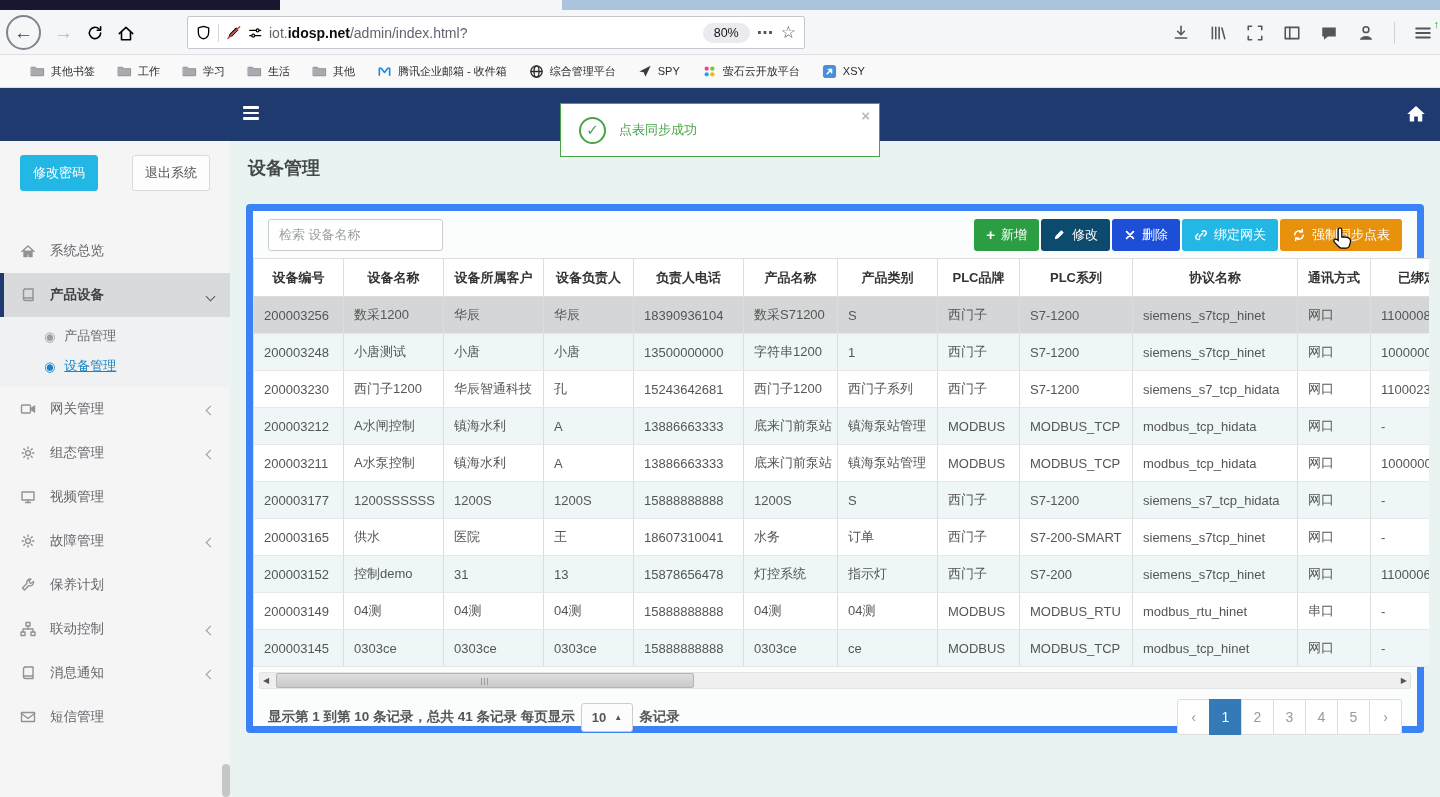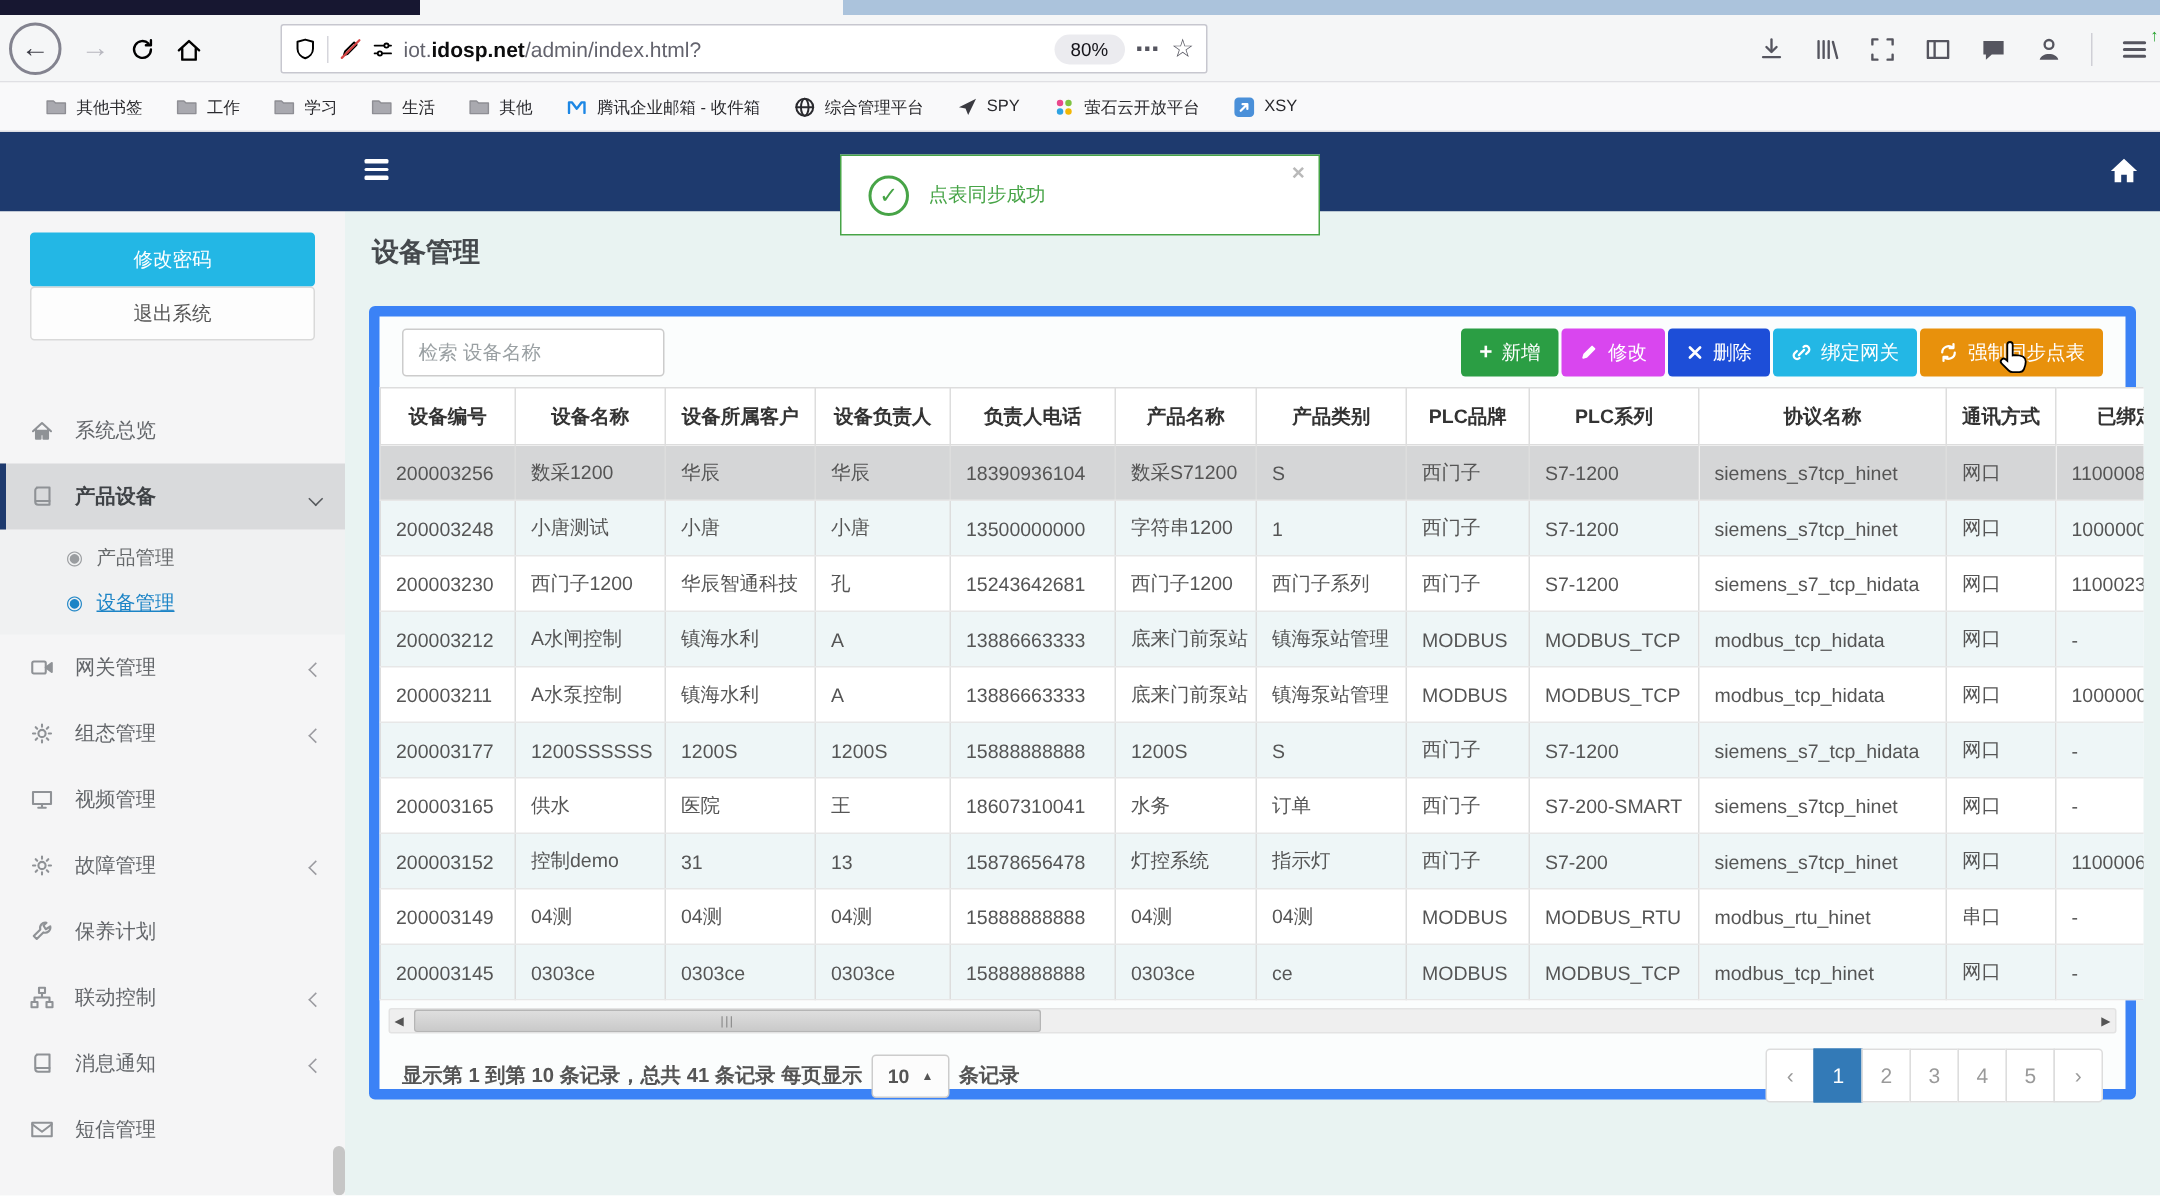--- a/index.html
+++ b/index.html
@@ -42,21 +42,21 @@
   .appbar { position:absolute; top:0; left:0; width:1440px; height:53px; background:#1e3a6e; }
   .hamb { position:absolute; left:243px; top:15px; width:22px; color:#fff; font-size:17px; font-weight:bold; letter-spacing:0; line-height:1; }
   .hamb span { display:block; width:16px; height:2.5px; background:#fff; margin:3px 0; border-radius:1px; }
   .appbar-home { position:absolute; right:14px; top:16px; color:#fff; }
 
   
   .sidebar { position:absolute; top:53px; left:0; width:230px; height:656px; background:#f5f5f6; overflow:hidden; }
   .usercard { display:flex; align-items:flex-start; padding:12px 0 0 12px; gap:14px; }
   .uname { font-size:14.5px; font-weight:bold; color:#3c3c3c; margin-top:5px; }
   .urole { font-size:12px; color:#9b9b9b; margin-top:7px; }
-  .sidebtns { display:flex; justify-content:space-between; margin:14px 20px 0 20px;flex-direction:column; }
+  .sidebtns { display:flex; justify-content:space-between; margin:14px 20px 0 20px; }
   .btn-pass { background:#23b7e5; color:#fff; border:1px solid #23b7e5; border-radius:3px; font-size:13px; padding:8px 12px; }
   .btn-exit { background:#fdfdfd; color:#555; border:1px solid #d9d9d9; border-radius:3px; font-size:13px; padding:8px 12px; }
   .menu { margin-top:38px; }
   .mitem { height:44px; display:flex; align-items:center; border-left:4px solid transparent; padding-left:16px; color:#63666a; font-size:13.5px; position:relative; }
   .mitem .mic { width:17px; color:#8f9296; margin-right:13px; display:flex; }
   .mitem.active { background:#d9dadc; border-left-color:#1e3a6e; font-weight:bold; color:#3f4246; }
   .mitem .chevwrap { position:absolute; right:16px; }
   .chev { display:inline-block; width:7px; height:7px; border-left:1.5px solid #9a9a9f; border-bottom:1.5px solid #9a9a9f; }
   .chev.left { transform:rotate(45deg); }
   .chev.down { transform:rotate(-45deg); border-color:#55585c; }
@@ -442,21 +442,21 @@
     <main class="content">
       <h1 class="pagetitle">设备管理</h1>
       <section class="panel">
         <div class="panel-toolbar">
           <input class="dev-search" placeholder="检索 设备名称" style="">
           <div class="btngroup" id="btngroup">
               <button class="tbtn" style="background: rgb(43, 158, 68);">
                 <span class="bic" style="font-size:15px;font-weight:bold;line-height:1">+</span>
                 <span>新增</span>
               </button>
-              <button class="tbtn" style="background: #d946ef;">
+              <button class="tbtn" style="background: #0c4a6e;">
                 <span class="bic ic">
                   <svg width="13" height="13" viewBox="0 0 16 16" fill="none" stroke="currentColor" stroke-width="1.4" stroke-linecap="round" stroke-linejoin="round">
                     <path d="M3 13l.8-2.8L10.3 3.7l2 2L5.8 12.2Z" fill="#fff" stroke="#fff"></path>
                   </svg>
                 </span>
                 <span>修改</span>
               </button>
               <button class="tbtn" style="background: #1d4ed8;">
                 <span class="bic ic">
                   <svg width="12" height="12" viewBox="0 0 16 16" fill="none" stroke="currentColor" stroke-width="1.4" stroke-linecap="round" stroke-linejoin="round">

